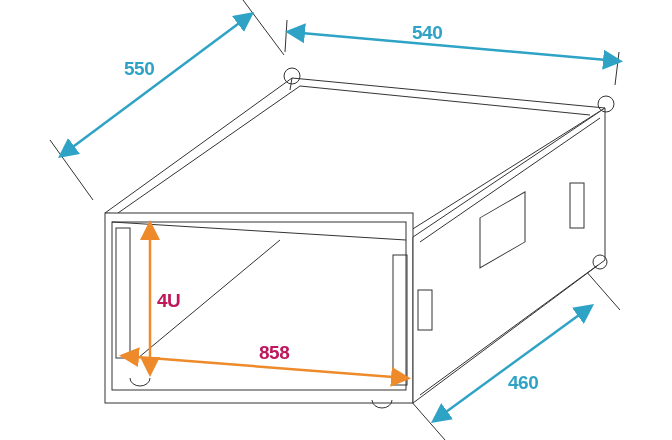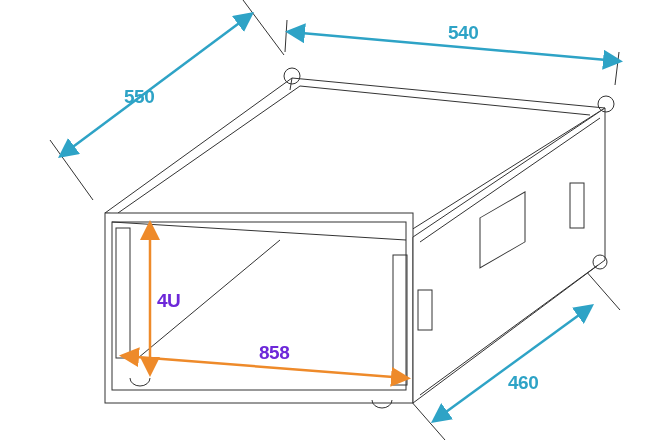--- a/index.html
+++ b/index.html
@@ -1,20 +1,20 @@
 <!DOCTYPE html>
 <html><head>
 <meta charset="utf-8">
 <style>
   html,body{margin:0;padding:0;background:#ffffff;}
   body{width:672px;height:440px;overflow:hidden;position:relative;font-family:"Liberation Sans",sans-serif;}
   svg{position:absolute;left:0;top:0;}
   .lbl{position:absolute;font-family:"Liberation Sans",sans-serif;font-weight:bold;font-size:19px;letter-spacing:-0.5px;}
   .blue{color:#2ea3c6;}
-  .orange{color:#6d28d9;}
+  .orange{color:#be185d;}
 </style>
 </head>
 <body>
 
 <svg width="672" height="440" viewBox="0 0 672 440">
   <defs>
     <marker id="ab" markerWidth="8" markerHeight="8" refX="6" refY="4" orient="auto-start-reverse">
       <path d="M0,0 L8,4 L0,8 z" fill="#2ea3c6"></path>
     </marker>
     <marker id="ao" markerWidth="8" markerHeight="8" refX="6" refY="4" orient="auto-start-reverse">
@@ -60,17 +60,17 @@
     <circle cx="600" cy="262" r="7"></circle>
   </g>
 
   <line x1="62" y1="155" x2="250" y2="15" stroke="#2ea3c6" stroke-width="2.5" marker-start="url(#ab)" marker-end="url(#ab)"></line>
   <line x1="290" y1="32" x2="618" y2="61" stroke="#2ea3c6" stroke-width="2.5" marker-start="url(#ab)" marker-end="url(#ab)"></line>
   <line x1="435" y1="420" x2="590" y2="307" stroke="#2ea3c6" stroke-width="2.5" marker-start="url(#ab)" marker-end="url(#ab)"></line>
   <line x1="150" y1="225" x2="150" y2="372" stroke="#ee8a2a" stroke-width="2.5" marker-start="url(#ao)" marker-end="url(#ao)"></line>
   <line x1="124" y1="356" x2="406" y2="378" stroke="#ee8a2a" stroke-width="2.5" marker-start="url(#ao)" marker-end="url(#ao)"></line>
 </svg>
 
-<div class="lbl blue" style="left:124px;top:58px;margin-top:28px;">550</div>
-<div class="lbl blue" style="left:448px;top:22px;">540</div>
+<div class="lbl blue" style="left:124px;top:58px;">550</div>
+<div class="lbl blue" style="left:412px;top:22px;">540</div>
 <div class="lbl blue" style="left:508px;top:372px;">460</div>
 <div class="lbl orange" style="left:157px;top:290px;">4U</div>
 <div class="lbl orange" style="left:259px;top:342px;">858</div>
 
 </body></html>

